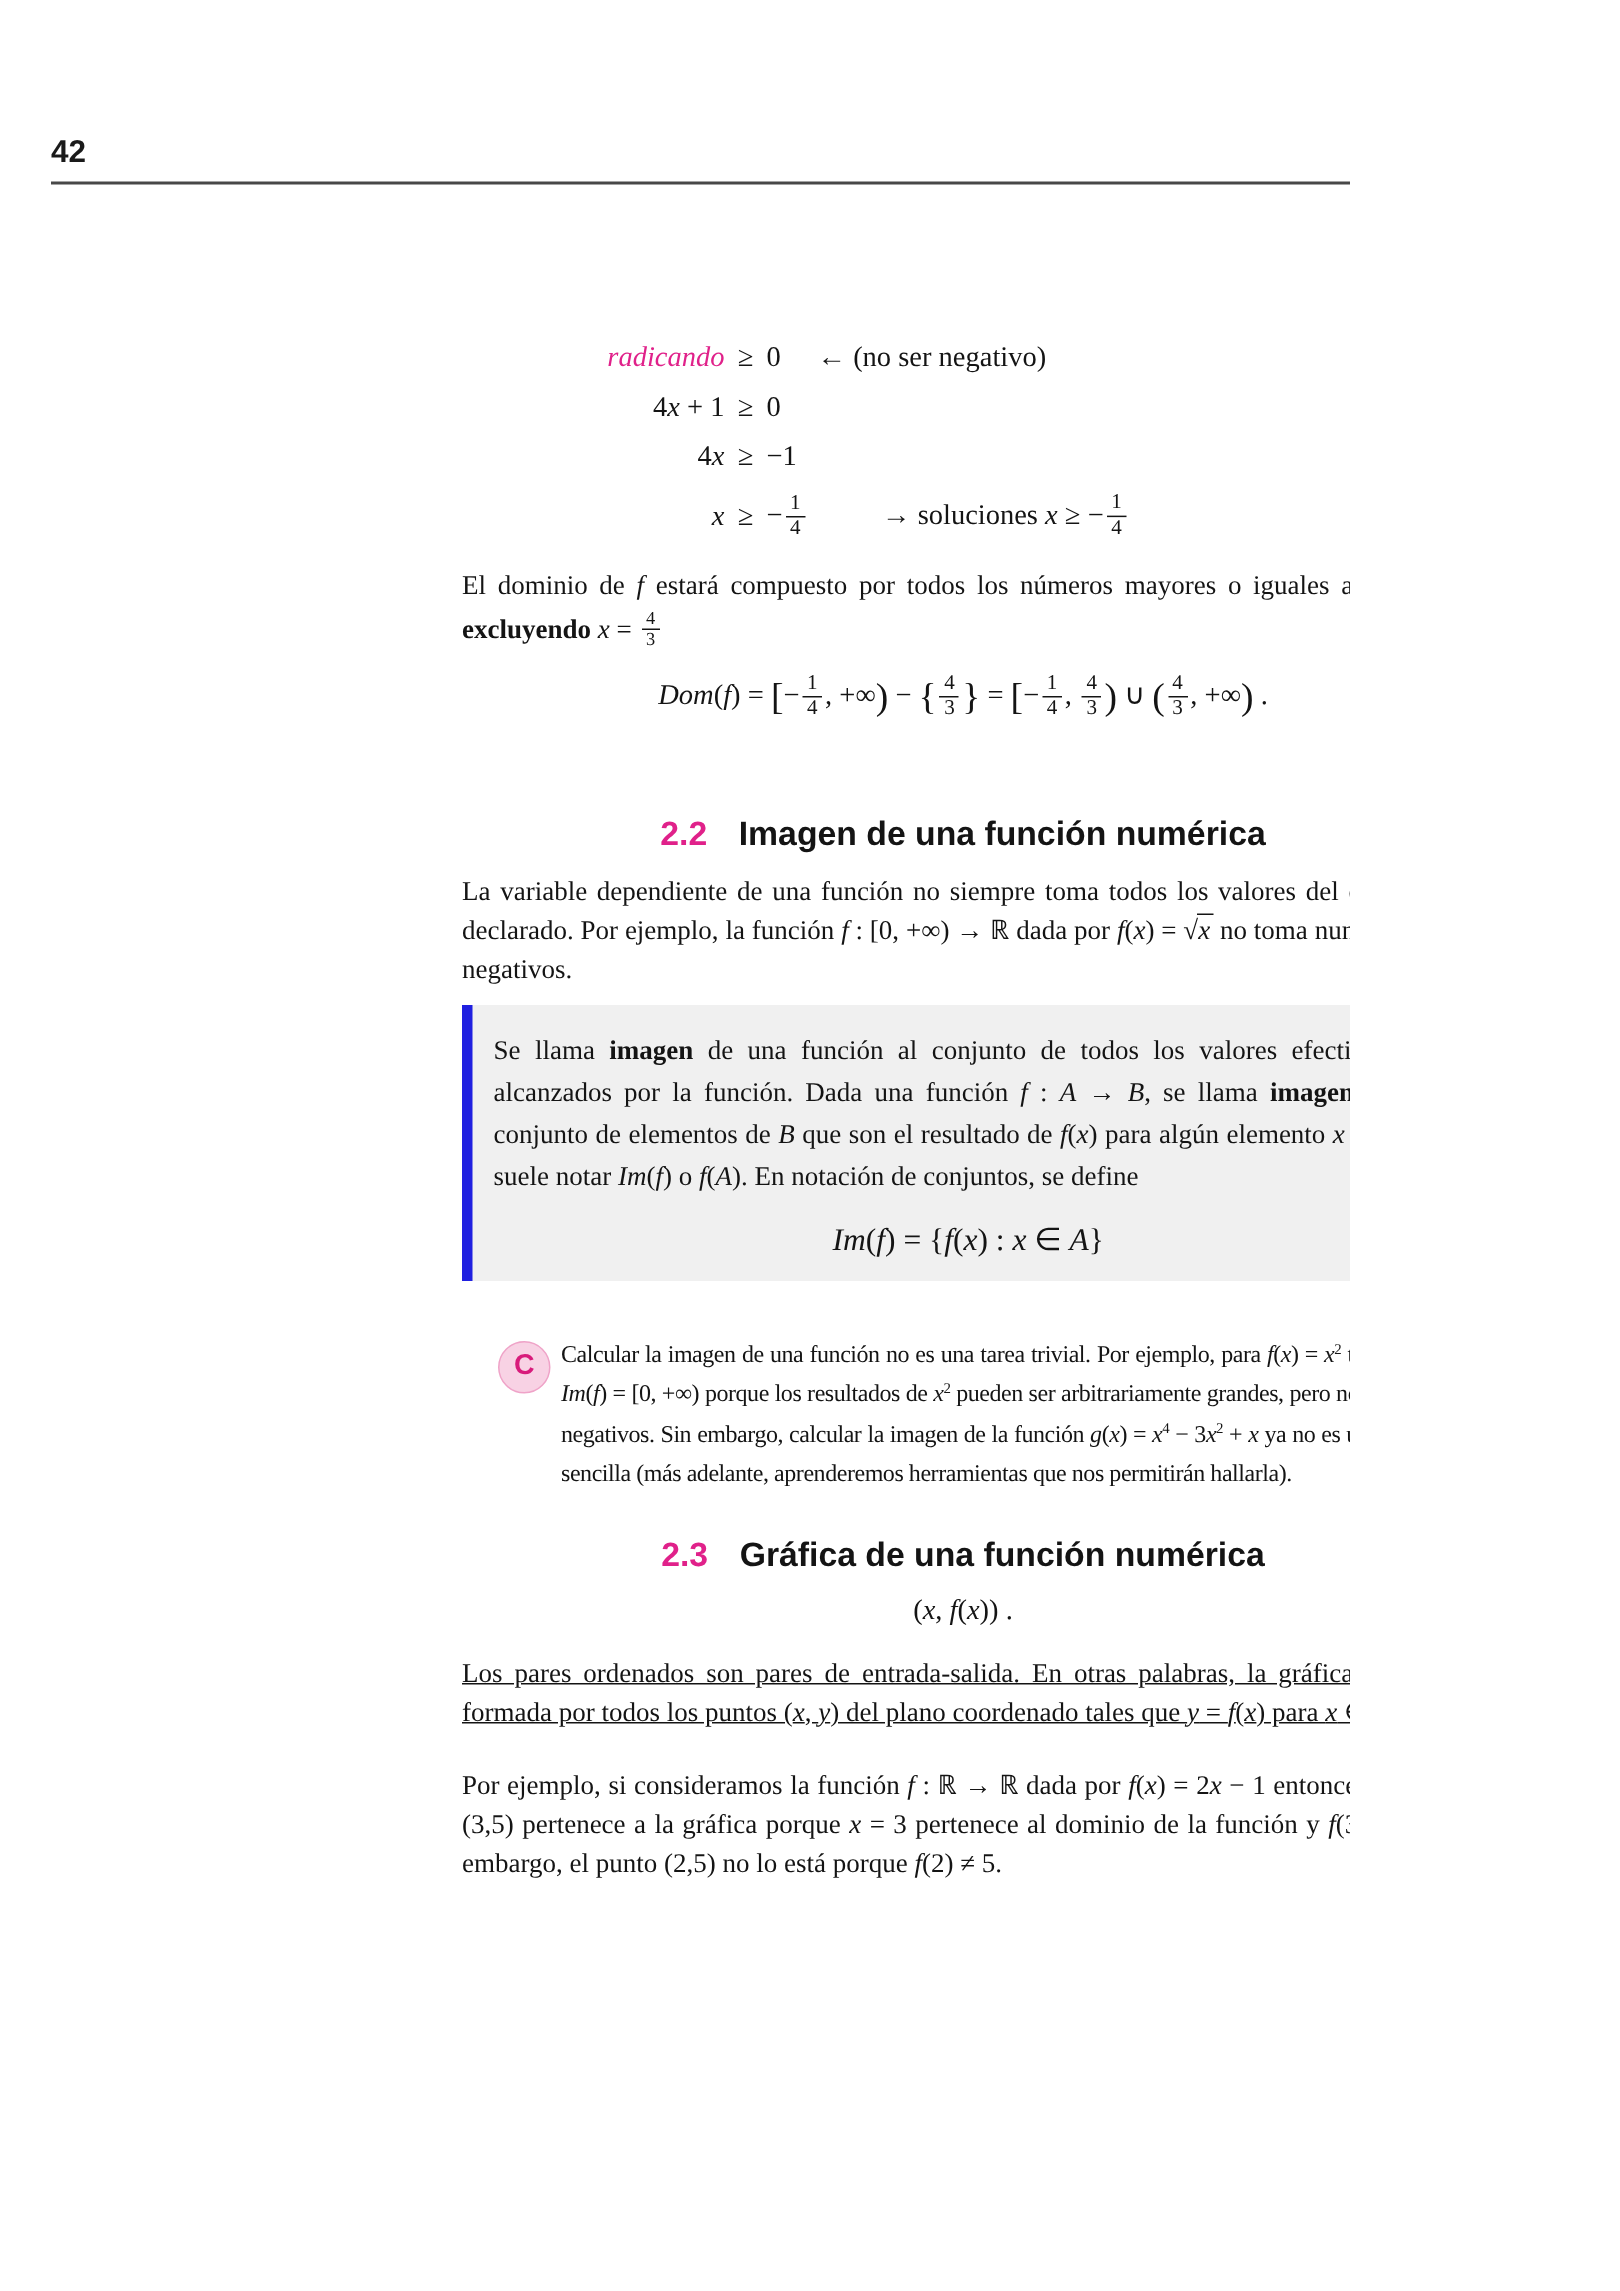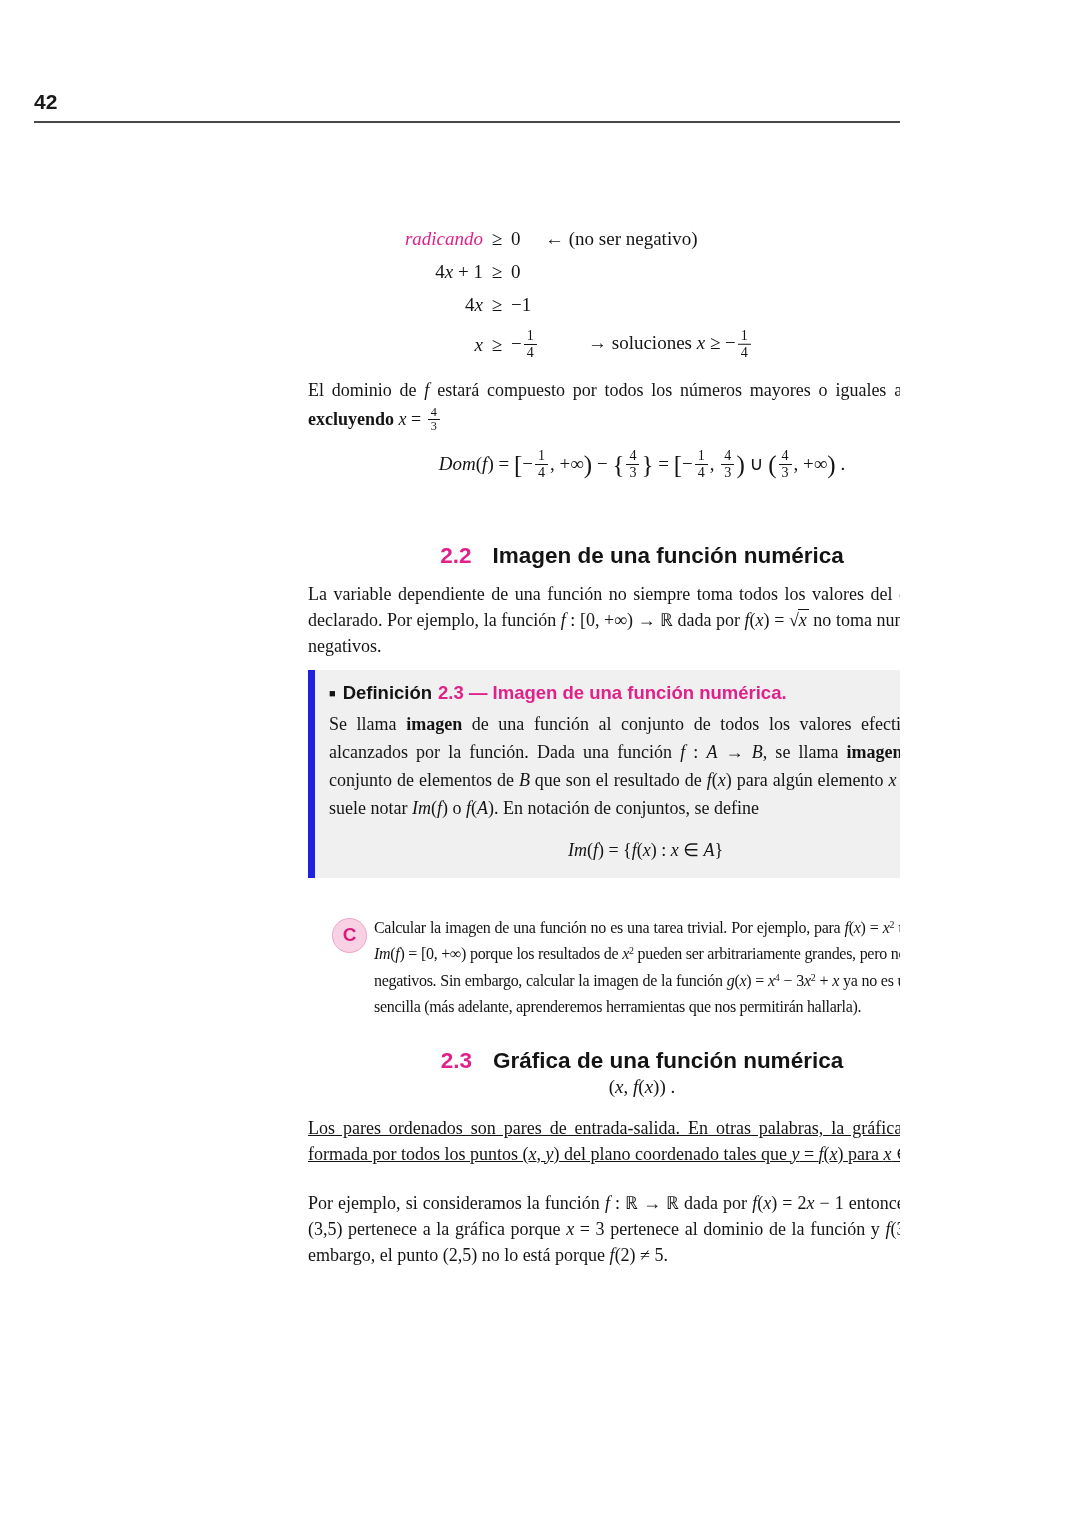--- a/index.html
+++ b/index.html
@@ -71,33 +71,33 @@
     padding:11px 14px 15px 14px;
   }
   .def-title {
     font-family:"Liberation Sans", sans-serif; font-weight:bold; font-size:18.5px;
     text-align:left; line-height:24px;
   }
   .def-bullet { font-size:11px; vertical-align:2px; margin-right:7px; }
   .def-label { margin-right:6px; }
   .def-title-pink { color:var(--magenta); }
   .def-body { margin-top:5px; line-height:28px; }
-  .def-formula { margin-top:15px; font-size:18px; }
+  .def-formula { margin-top:15px; font-size:21px; }
 
   .c-note { display:flex; margin-top:37px; text-align:left; }
   .c-icon {
     flex:none; width:33px; height:33px; margin-left:24px; margin-top:3px;
     border-radius:50%; background:var(--icon_bg); border:1.7px solid var(--icon_border);
     color:var(--icon_letter); font-family:"Liberation Sans", sans-serif; font-weight:bold; font-size:19px;
     display:flex; align-items:center; justify-content:center;
   }
   .c-text { margin-left:7px; width:604px; font-size:16px; line-height:26.6px; letter-spacing:-0.3px; text-align:justify; }
 
   .p-grafica { margin-top:10px; }
-  .point-formula { font-size:19px;text-align:center; }
+  .point-formula { margin-top:11px; font-size:19px;text-align:center; }
   .p-pares { margin-top:15px;text-decoration:underline; }
   .p-ejemplo { margin-top:23px; }
 </style>
 </head>
 <body>
 
 <div class="page">
   <div class="page-number">42</div>
   <div class="header-rule"></div>
 
@@ -163,23 +163,20 @@
     <div class="qed">■</div>
 
     <div class="section-heading s22">
       <span class="section-num">2.2</span>
       <span class="section-title">Imagen de una función numérica</span>
     </div>
 
     <p class="p-imagen">La variable dependiente de una función no siempre toma todos los valores del codominio declarado. Por ejemplo, la función <span class="mvar">f</span> : [0, +∞) → ℝ dada por <span class="mvar">f</span>(<span class="mvar">x</span>) = <span class="sqrt"><span class="rad">√</span><span class="arg">x</span></span> no toma nunca valores negativos.</p>
 
     <div class="def-box">
-      <div class="def-title">
-        <span class="def-bullet">■</span><span class="def-label">Definición</span><span class="def-title-pink">2.3 — Imagen de una función numérica.</span>
-      </div>
       <p class="def-body">Se llama <b>imagen</b> de una función al conjunto de todos los valores efectivamente alcanzados por la función. Dada una función <span class="mvar">f</span> : <span class="mvar">A</span> → <span class="mvar">B</span>, se llama <b>imagen</b> de <span class="mvar">f</span> al conjunto de elementos de <span class="mvar">B</span> que son el resultado de <span class="mvar">f</span>(<span class="mvar">x</span>) para algún elemento <span class="mvar">x</span> de <span class="mvar">A</span>.  Se suele notar <span class="mvar">Im</span>(<span class="mvar">f</span>) o <span class="mvar">f</span>(<span class="mvar">A</span>). En notación de conjuntos, se define</p>
       <div class="center-formula def-formula"><span class="mvar">Im</span>(<span class="mvar">f</span>) = {<span class="mvar">f</span>(<span class="mvar">x</span>) : <span class="mvar">x</span> ∈ <span class="mvar">A</span>}</div>
     </div>
 
     <div class="c-note">
       <div class="c-icon">C</div>
       <p class="c-text">Calcular la imagen de una función no es una tarea trivial. Por ejemplo, para <span class="mvar">f</span>(<span class="mvar">x</span>) = <span class="mvar">x</span><sup>2</sup> tenemos que <span class="mvar">Im</span>(<span class="mvar">f</span>) = [0, +∞) porque los resultados de <span class="mvar">x</span><sup>2</sup> pueden ser arbitrariamente grandes, pero no pueden ser negativos. Sin embargo, calcular la imagen de la función <span class="mvar">g</span>(<span class="mvar">x</span>) = <span class="mvar">x</span><sup>4</sup> − 3<span class="mvar">x</span><sup>2</sup> + <span class="mvar">x</span> ya no es una tarea tan sencilla (más adelante, aprenderemos herramientas que nos permitirán hallarla).</p>
     </div>
 
     <div class="section-heading s23">

